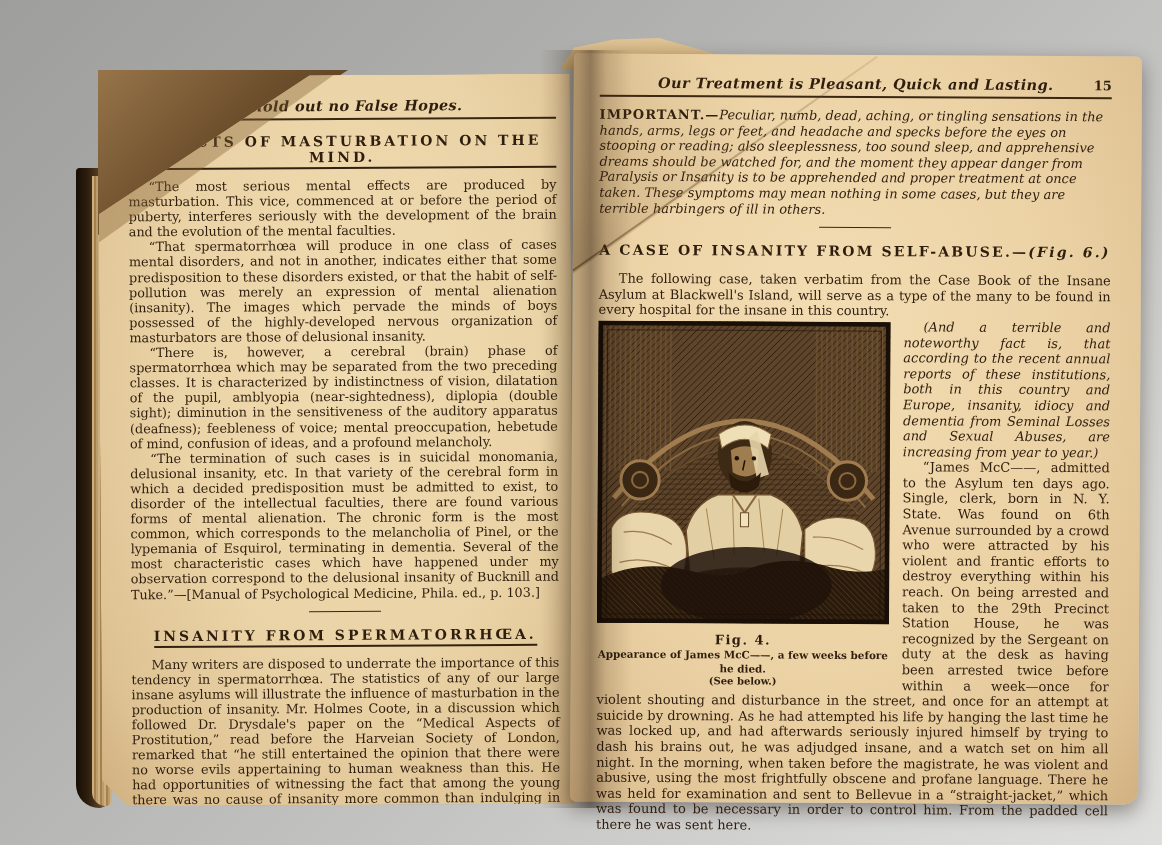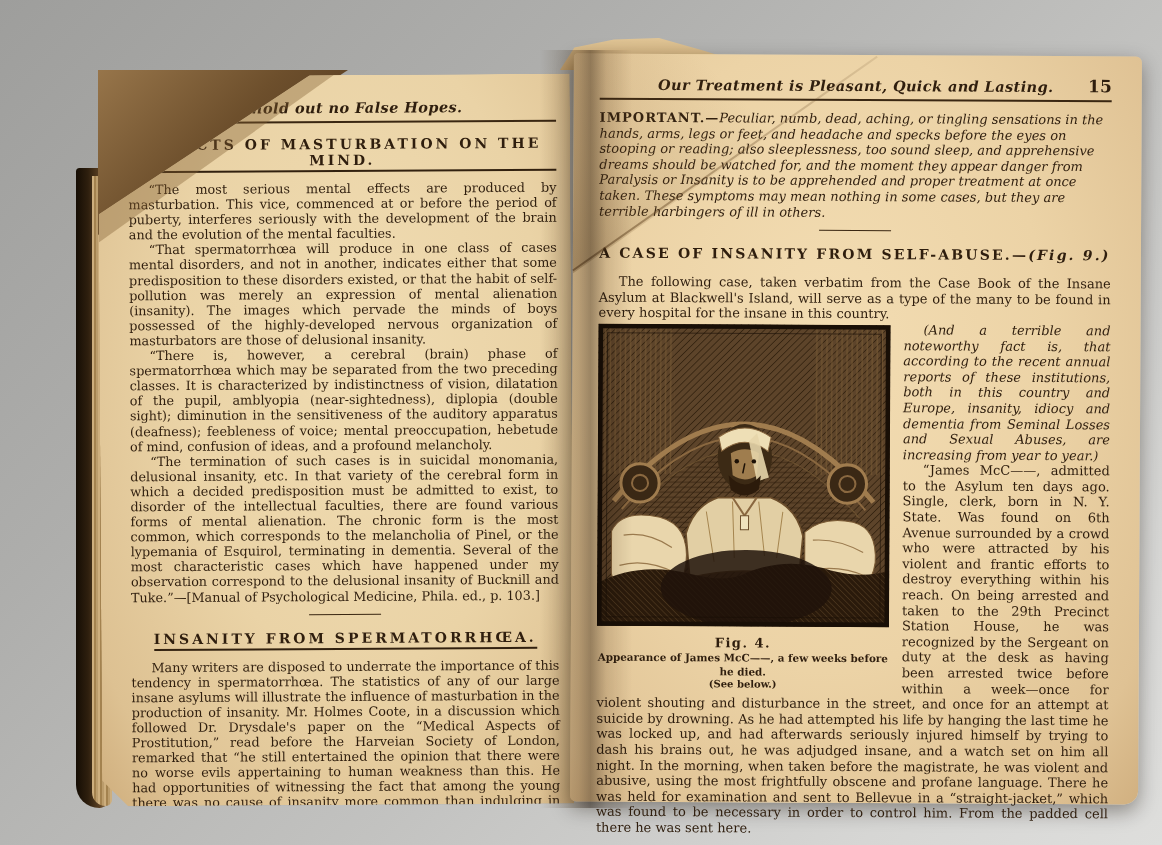--- a/index.html
+++ b/index.html
@@ -34,21 +34,21 @@
     clip-path:polygon(0 0,100% 0,0 100%);}
   .crease-line{position:absolute;left:0;top:216px;width:372px;height:2px;pointer-events:none;
     background:linear-gradient(90deg,rgba(92,62,28,.55),rgba(92,62,28,.12));
     transform:rotate(-35.4deg);transform-origin:0 50%;}
   .gutter{position:absolute;left:540px;top:50px;width:92px;height:758px;z-index:4;pointer-events:none;
     background:linear-gradient(90deg,rgba(60,40,18,0) 0%,rgba(80,55,25,.30) 42%,rgba(50,33,14,.42) 55%,rgba(90,62,30,.18) 72%,rgba(60,40,18,0) 100%);
     mix-blend-mode:multiply;}
   
   .running-head{display:flex;align-items:baseline;font-weight:bold;font-style:italic;
     font-size:14.5px;letter-spacing:.4px;padding-top:8px;}
-  .running-head .pn{font-style:normal;width:44px;font-size:17px;letter-spacing:0;}
+  .running-head .pn{font-style:normal;width:44px;font-size:13px;letter-spacing:0;}
   .running-head .tt{flex:1;text-align:center;}
   .head-rule{border-bottom:2px solid #3a2712;margin-top:4px;}
   .body{font-size:12.8px;line-height:1.18;text-align:justify;}
   .body p{margin:0;text-indent:20px;}
   .sec-heading{text-align:center;margin:13px 0 9px;}
   .sec-heading span{display:inline-block;font-weight:bold;font-size:14px;letter-spacing:3px;
     border-bottom:2.5px solid #32210f;padding-bottom:2px;}
   .sec-heading.nounder span{border-bottom:none;letter-spacing:2.2px;}
   .fig-ref{font-weight:bold;font-style:italic;letter-spacing:.5px;}
   .divider{width:72px;border-top:1.6px solid #3a2712;margin:10px auto 8px;}
@@ -113,21 +113,21 @@
     </div>
     <div class="head-rule"></div>
 
     <div class="important rp-body">
       <span class="lbl">IMPORTANT.—</span><span>Peculiar, numb, dead, aching, or tingling sensations in the hands, arms, legs or feet, and headache and specks before the eyes on stooping or reading; also sleeplessness, too sound sleep, and apprehensive dreams should be watched for, and the moment they appear danger from Paralysis or Insanity is to be apprehended and proper treatment at once taken.  These symptoms may mean nothing in some cases, but they are terrible harbingers of ill in others.</span>
     </div>
 
     <div class="divider"></div>
 
     <div class="sec-heading nounder">
-      <span><span>A CASE OF INSANITY FROM SELF-ABUSE.—</span><span class="fig-ref">(Fig. 9.)</span></span>
+      <span><span>A CASE OF INSANITY FROM SELF-ABUSE.—</span><span class="fig-ref">(Fig. 6.)</span></span>
     </div>
 
     <div class="body rp-body case-body">
       <p>The following case, taken verbatim from the Case Book of the Insane Asylum at Blackwell's Island, will serve as a type of the many to be found in every hospital for the insane in this country.</p>
 
       <div class="fig-block">
         <svg viewBox="0 0 290 300" width="292" height="302" xmlns="http://www.w3.org/2000/svg" role="img">
           <defs>
             <pattern id="pd1" width="5" height="5" patternUnits="userSpaceOnUse" patternTransform="rotate(45)">
               <line x1="0" y1="0" x2="0" y2="5" stroke="#33220f" stroke-width="1.6"></line>

